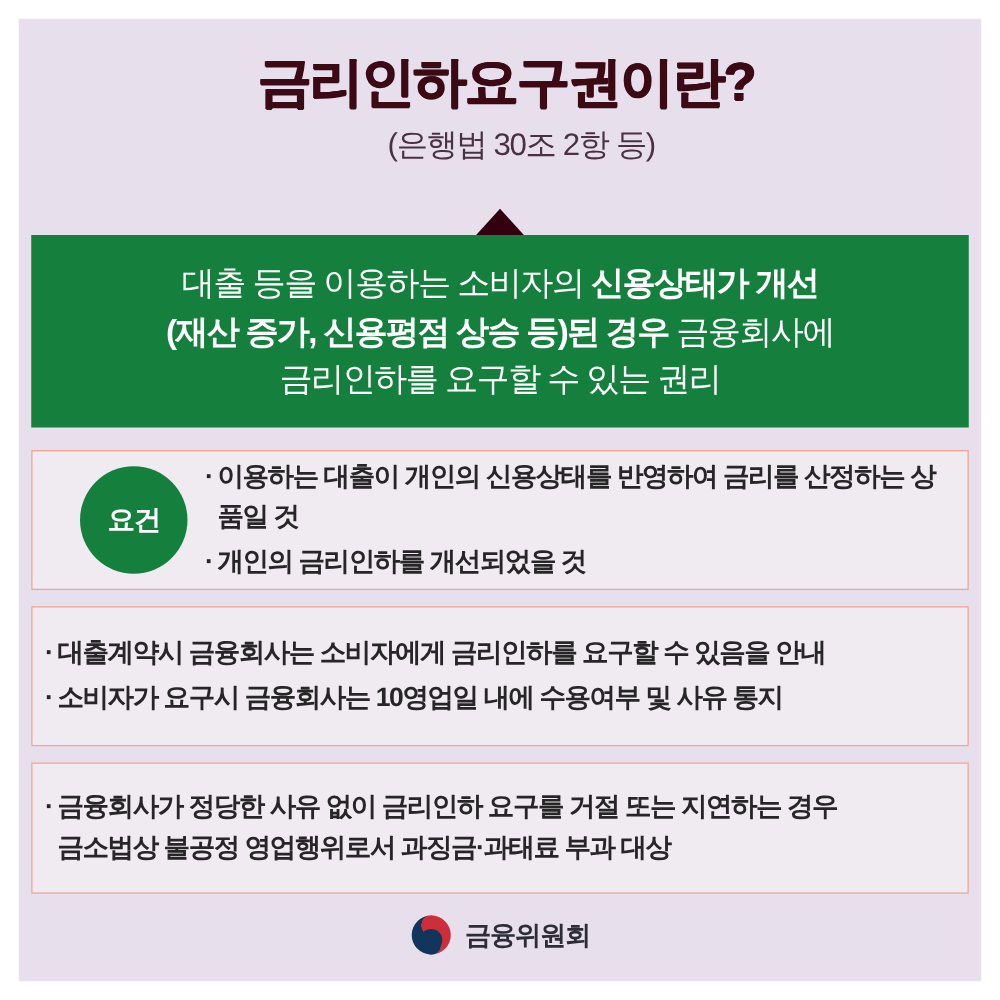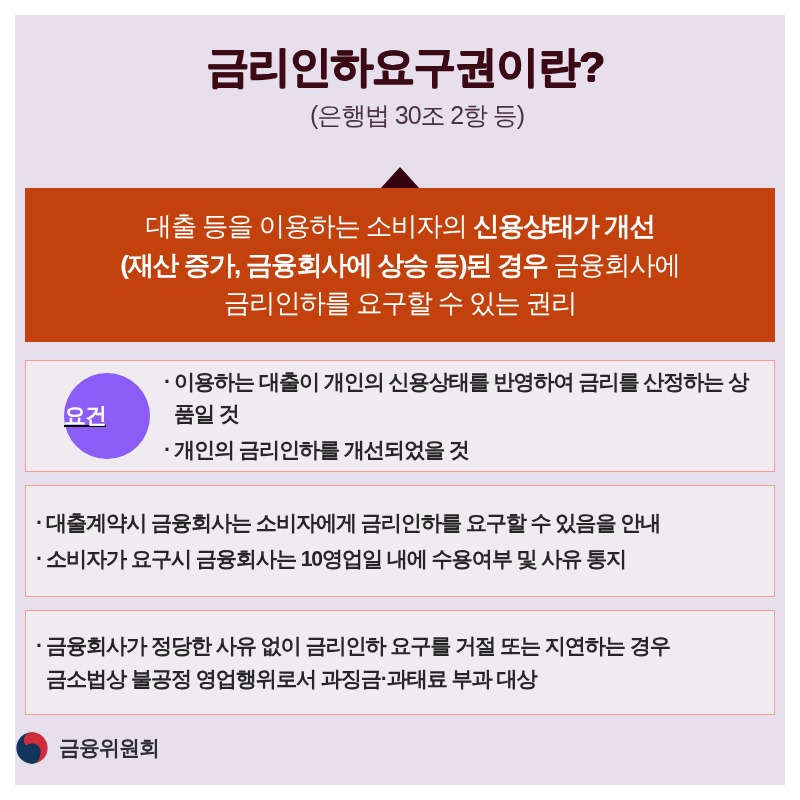--- a/index.html
+++ b/index.html
@@ -66,21 +66,21 @@
     border-left: 20px solid transparent;
     border-right: 20px solid transparent;
     border-bottom: 22px solid #32000f;
   }
   .banner {
     position: absolute;
     left: 10px;
     top: 173px;
     width: 750px;
     height: 154px;
-    background: #c2410c;
+    background: #15803d;
     display: flex;
     align-items: center;
     justify-content: center;
   }
   .banner-text {
     margin: 0;
     text-align: center;
     color: #ffffff;
     font-size: 26.5px;
     line-height: 1.47;
@@ -112,26 +112,26 @@
   }
   .card-1 { height: 112px; }
   .card-2 { height: 112px; }
   .card-3 { height: 105px; }
 
   .badge {
     flex: 0 0 auto;
     width: 86px;
     height: 86px;
     border-radius: 50%;
-    background: #8b5cf6;
-    display: flex;
-    align-items: center;
+    background: #15803d;
+    display: flex;
+    align-items: center;
+    justify-content: center;
     margin-left: 28px;
     margin-right: 14px;
-    text-decoration: underline;
   }
   .badge-label {
     color: #ffffff;
     font-size: 22px;
     font-weight: bold;
     letter-spacing: -1px;
   }
 
   .bullets {
     flex: 1 1 auto;
@@ -158,20 +158,21 @@
   .bullet-text .cont { display: block; }
 
   
   .footer {
     position: absolute;
     left: 0;
     bottom: 20px;
     width: 770px;
     display: flex;
     align-items: center;
+    justify-content: center;
   }
   .gov-logo {
     width: 34px;
     height: 34px;
     margin-right: 10px;
     display: block;
   }
   .footer-name {
     font-size: 21px;
     font-weight: bold;
@@ -187,21 +188,21 @@
   <div class="header">
     <h1 class="title">금리인하요구권이란?</h1>
     <p class="subtitle">(은행법 30조 2항 등)</p>
   </div>
 
   <div class="arrow"></div>
 
   <div class="banner">
     <p class="banner-text">
       <span>대출 등을 이용하는 소비자의 </span><b>신용상태가 개선</b><br>
-      <b>(재산 증가, 금융회사에 상승 등)된 경우</b><span> 금융회사에</span><br>
+      <b>(재산 증가, 신용평점 상승 등)된 경우</b><span> 금융회사에</span><br>
       <span>금리인하를 요구할 수 있는 권리</span>
     </p>
   </div>
 
   <div class="cards">
 
     <div class="card card-1">
       <div class="badge">
         <span class="badge-label">요건</span>
       </div>

